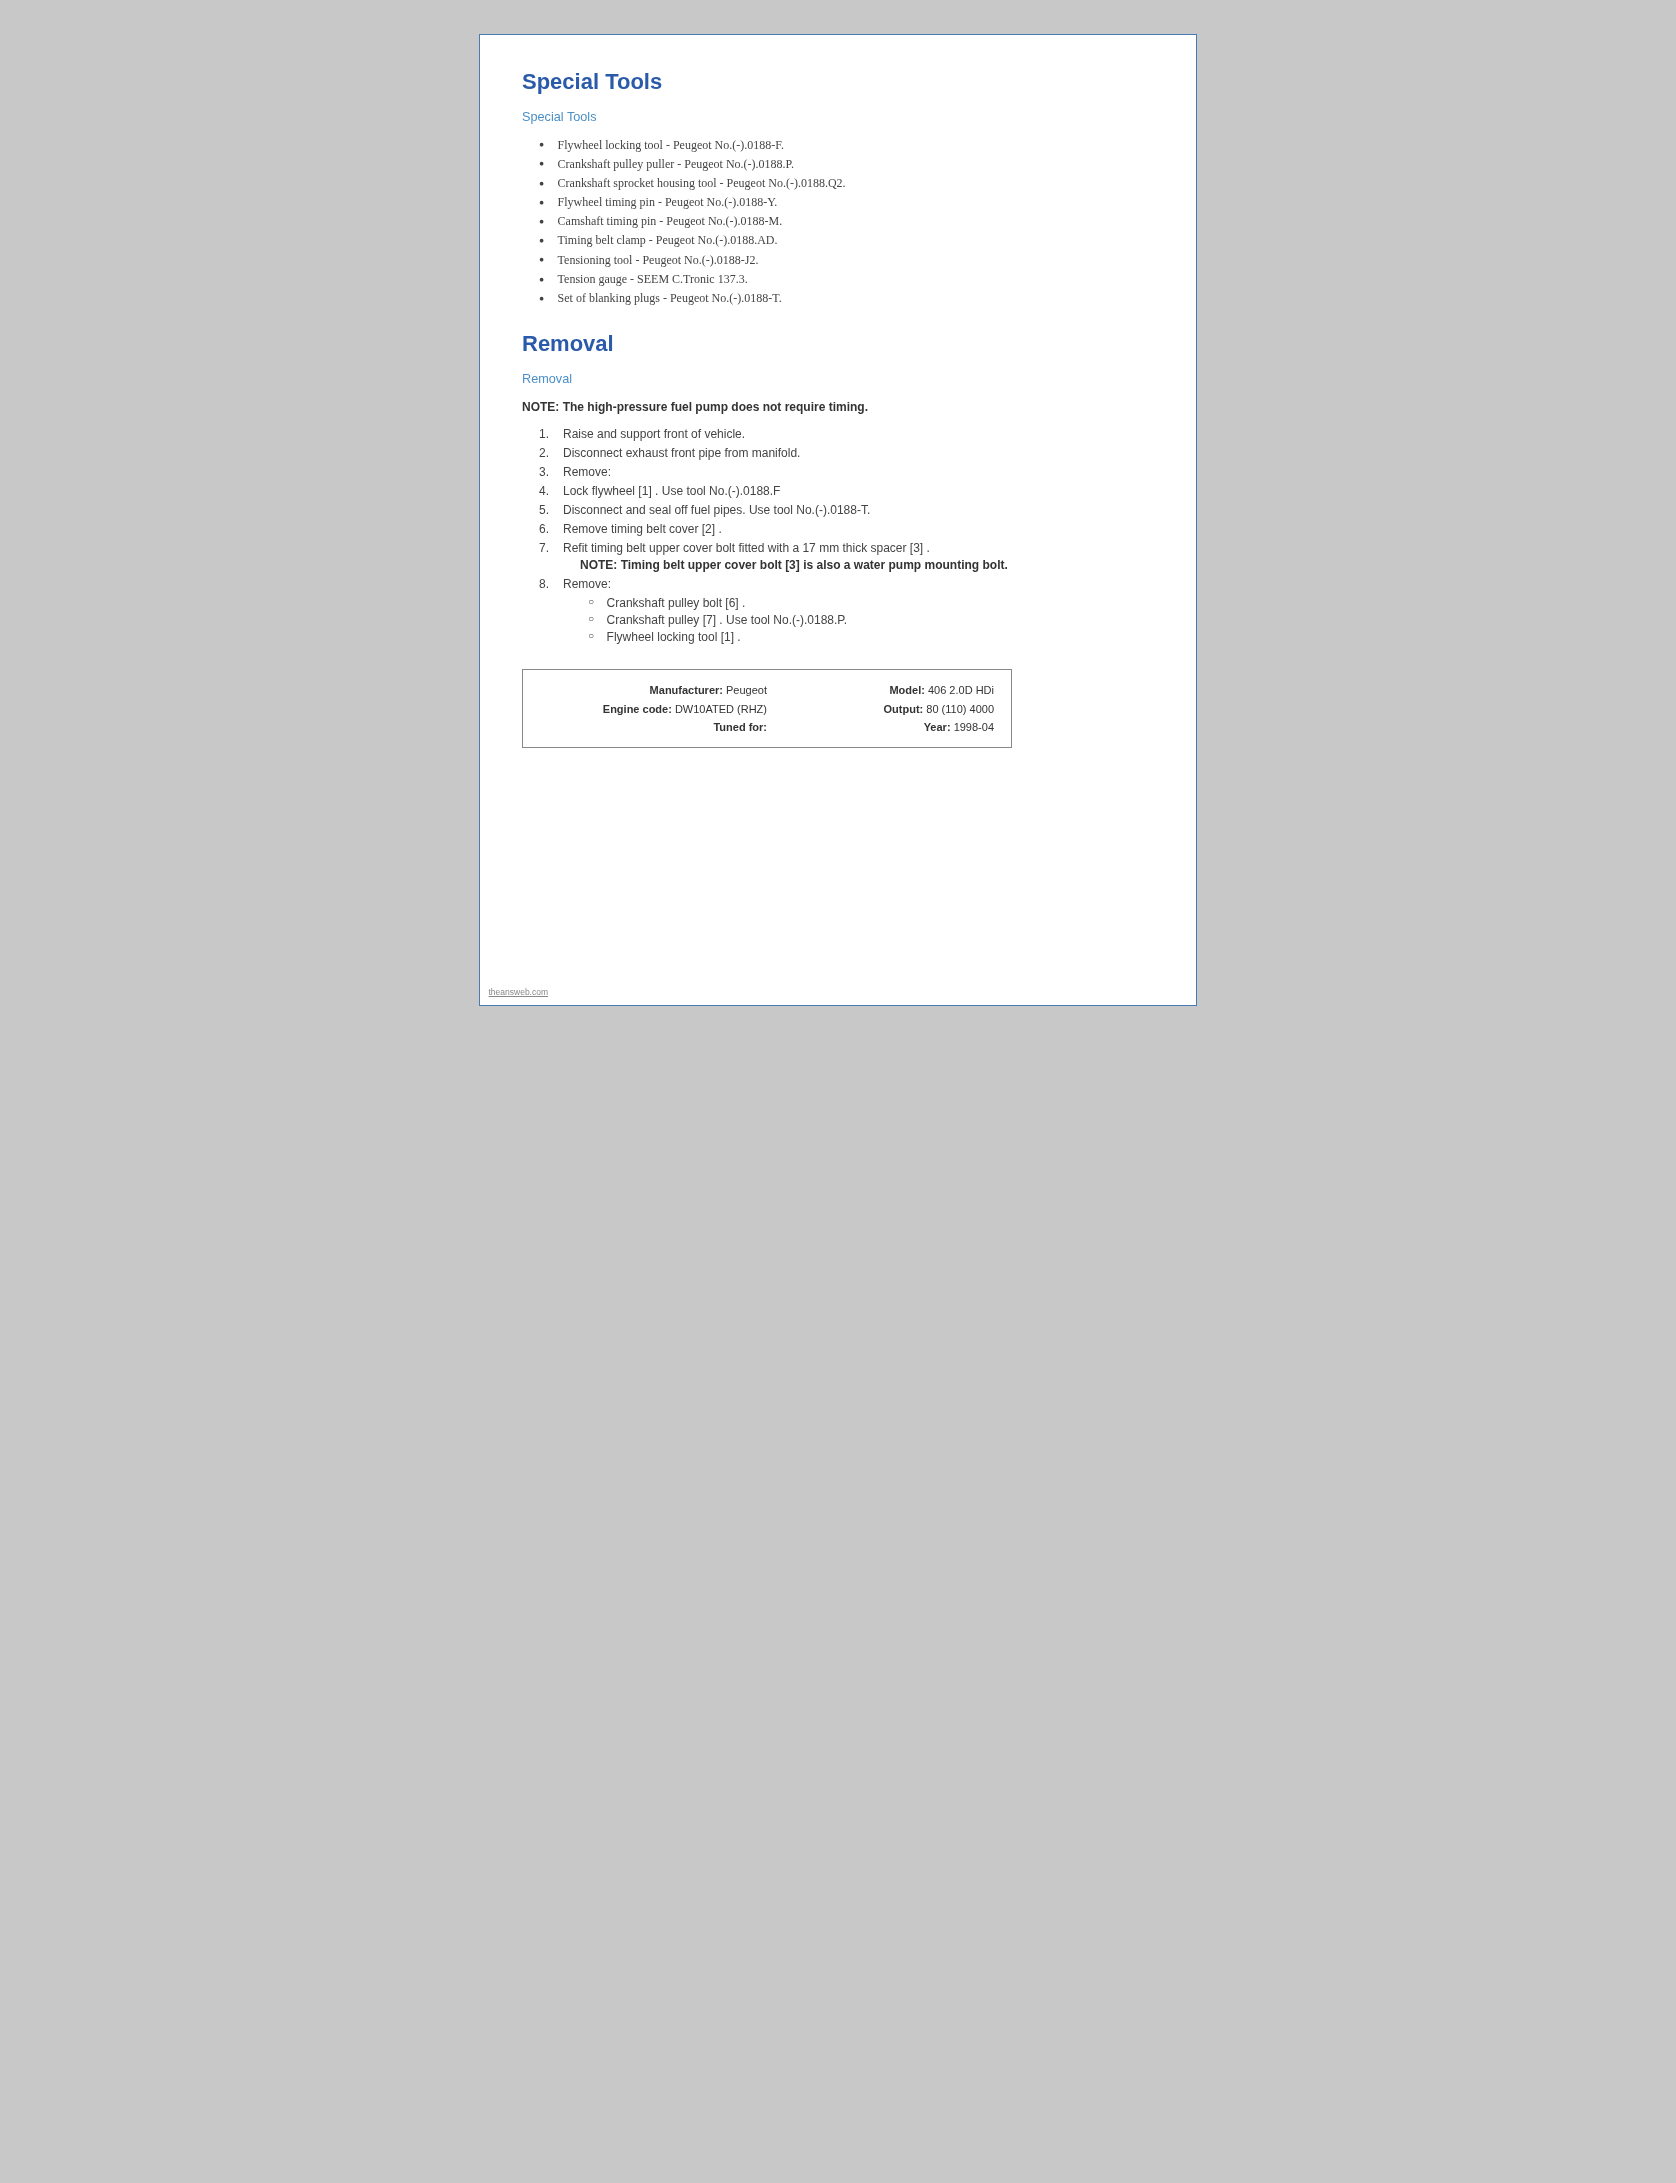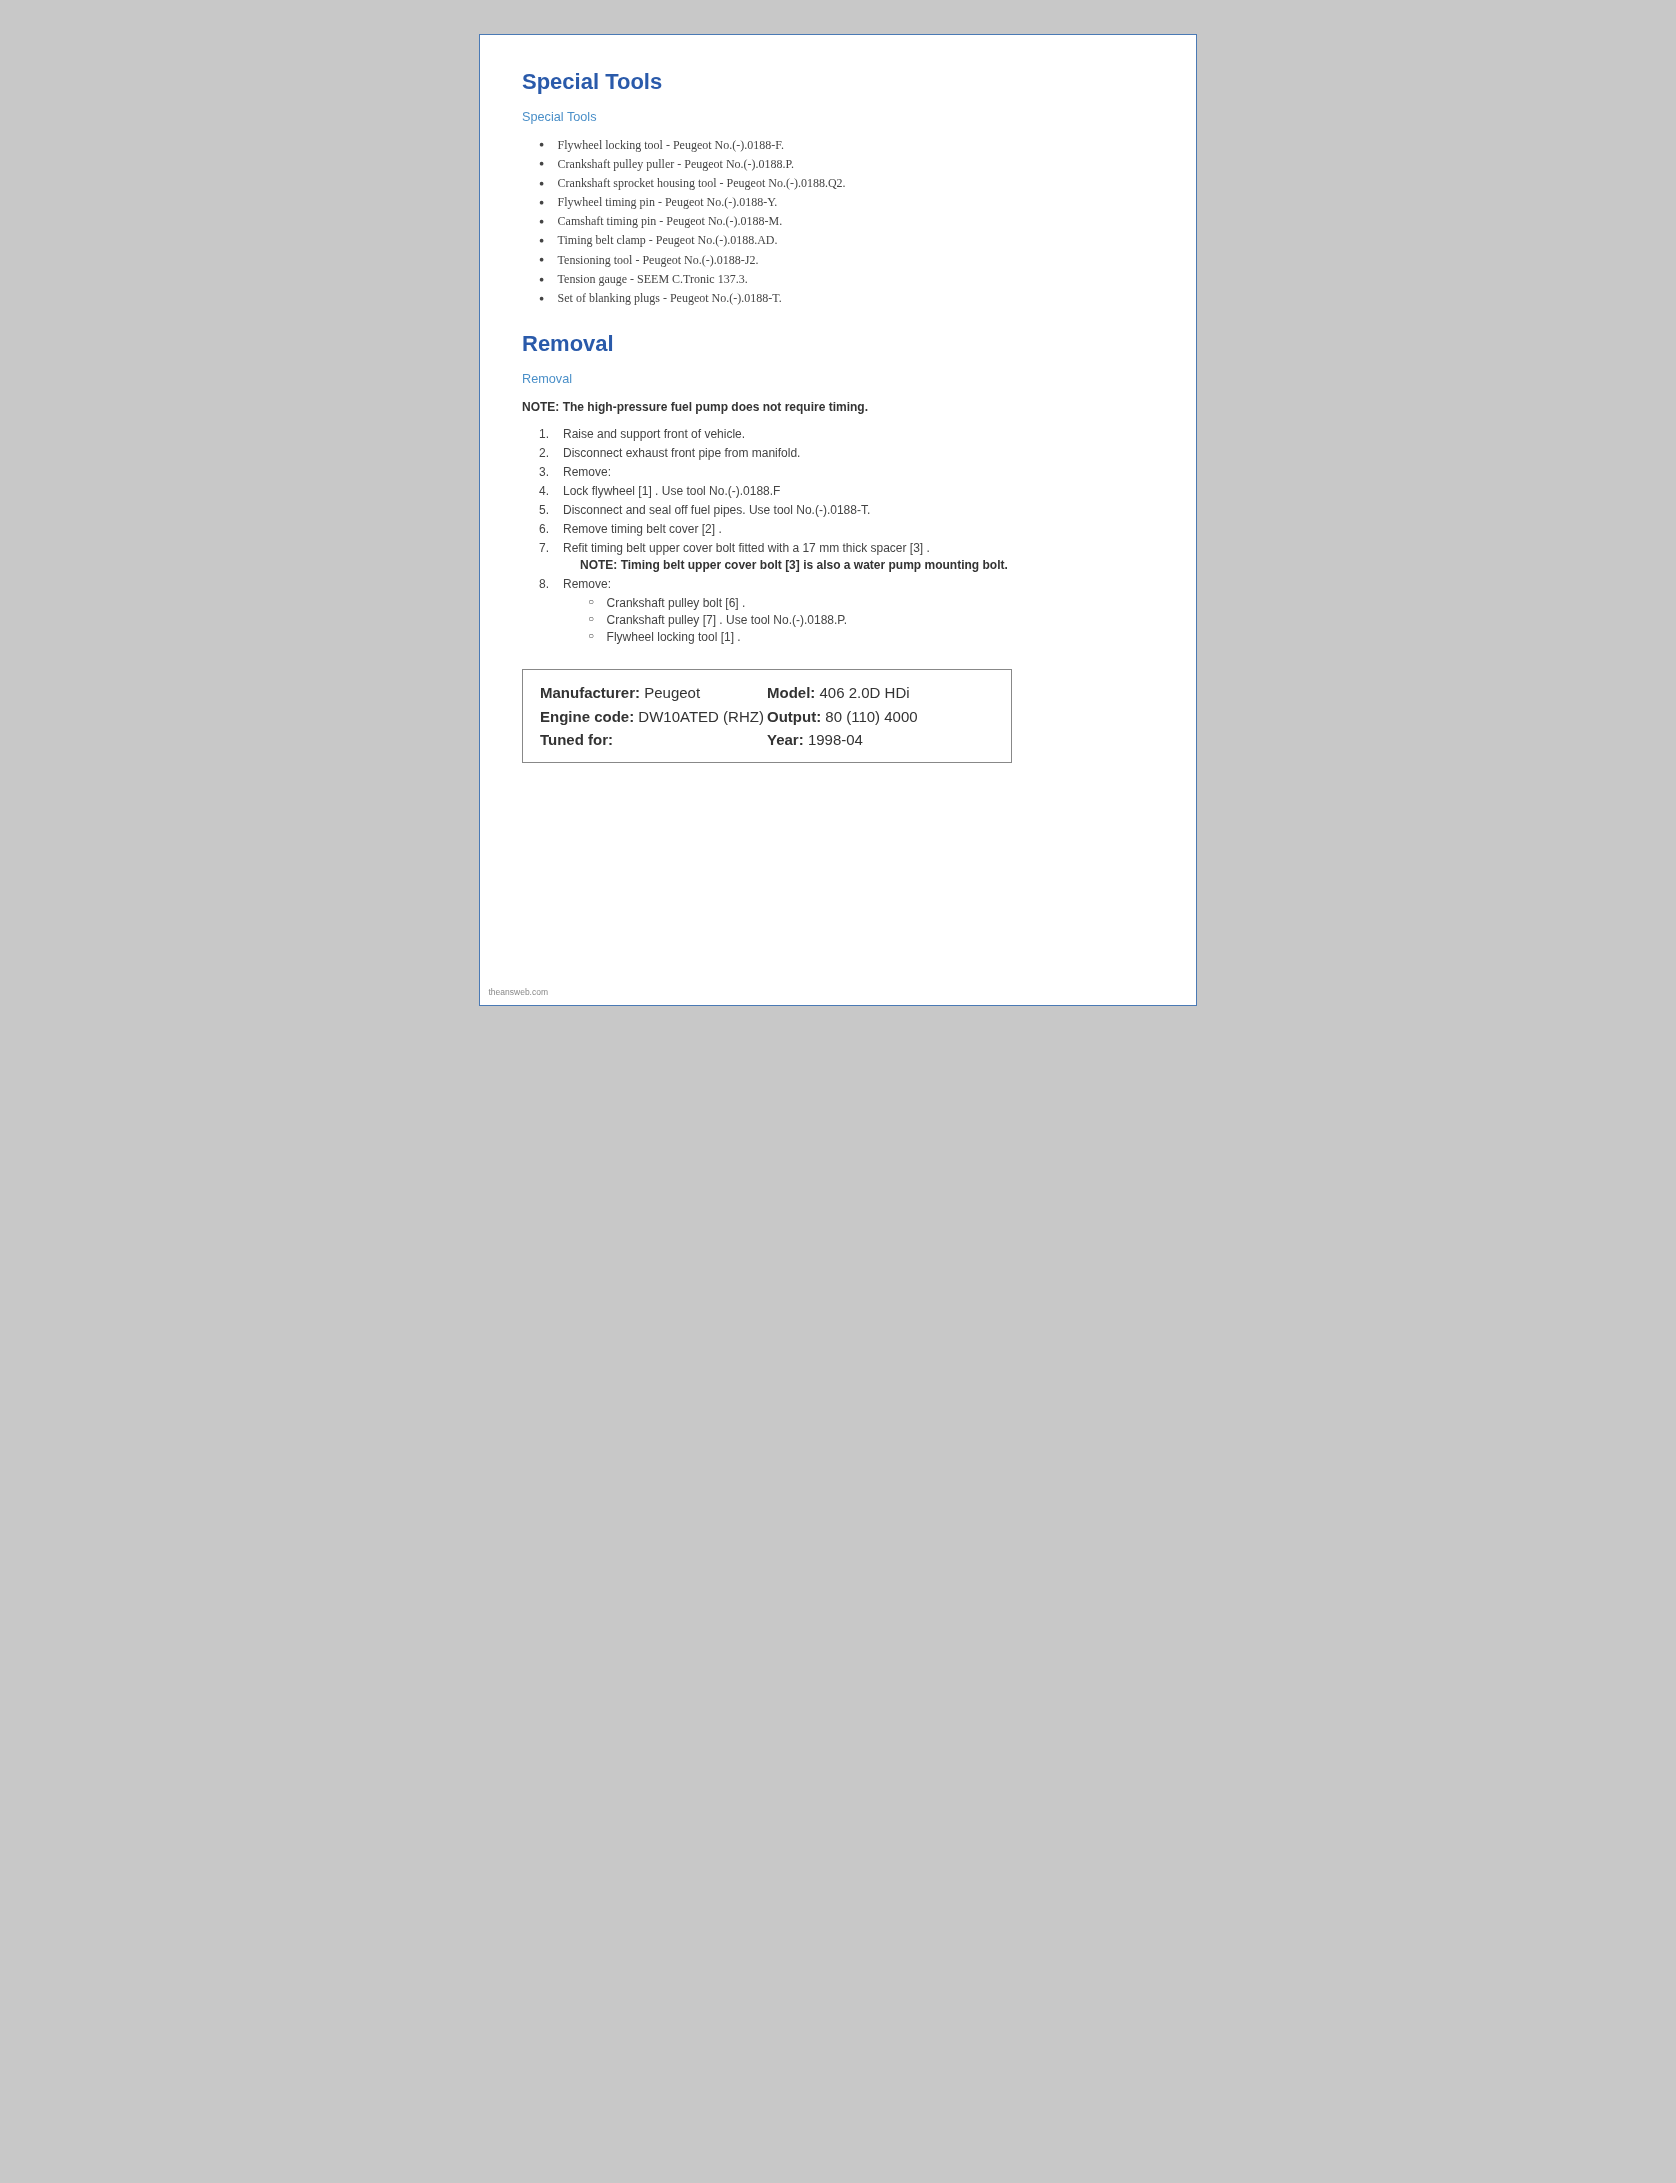--- a/index.html
+++ b/index.html
@@ -144,34 +144,36 @@
       width: 490px;
     }
 
     .info-box-grid {
       display: grid;
       grid-template-columns: 1fr 1fr;
       row-gap: 6.8px;
     }
 
     .info-item {
-      font-size: 15px;
-      color: #333;
+      font-size: 11px;
+      color: #333;
+      text-align: right;
     }
 
     .info-label {
       font-weight: bold;
     }
 
     .footer-text {
       position: absolute;
       bottom: 8.5px;
       left: 8.5px;
       font-size: 8.5px;
       color: #888;
+      text-decoration: underline;
     }
   </style>
 </head>
 <body>
 
 <div class="page-container">
 
   <h1 class="section-title">Special Tools</h1>
   <p class="subsection-title">Special Tools</p>
 

